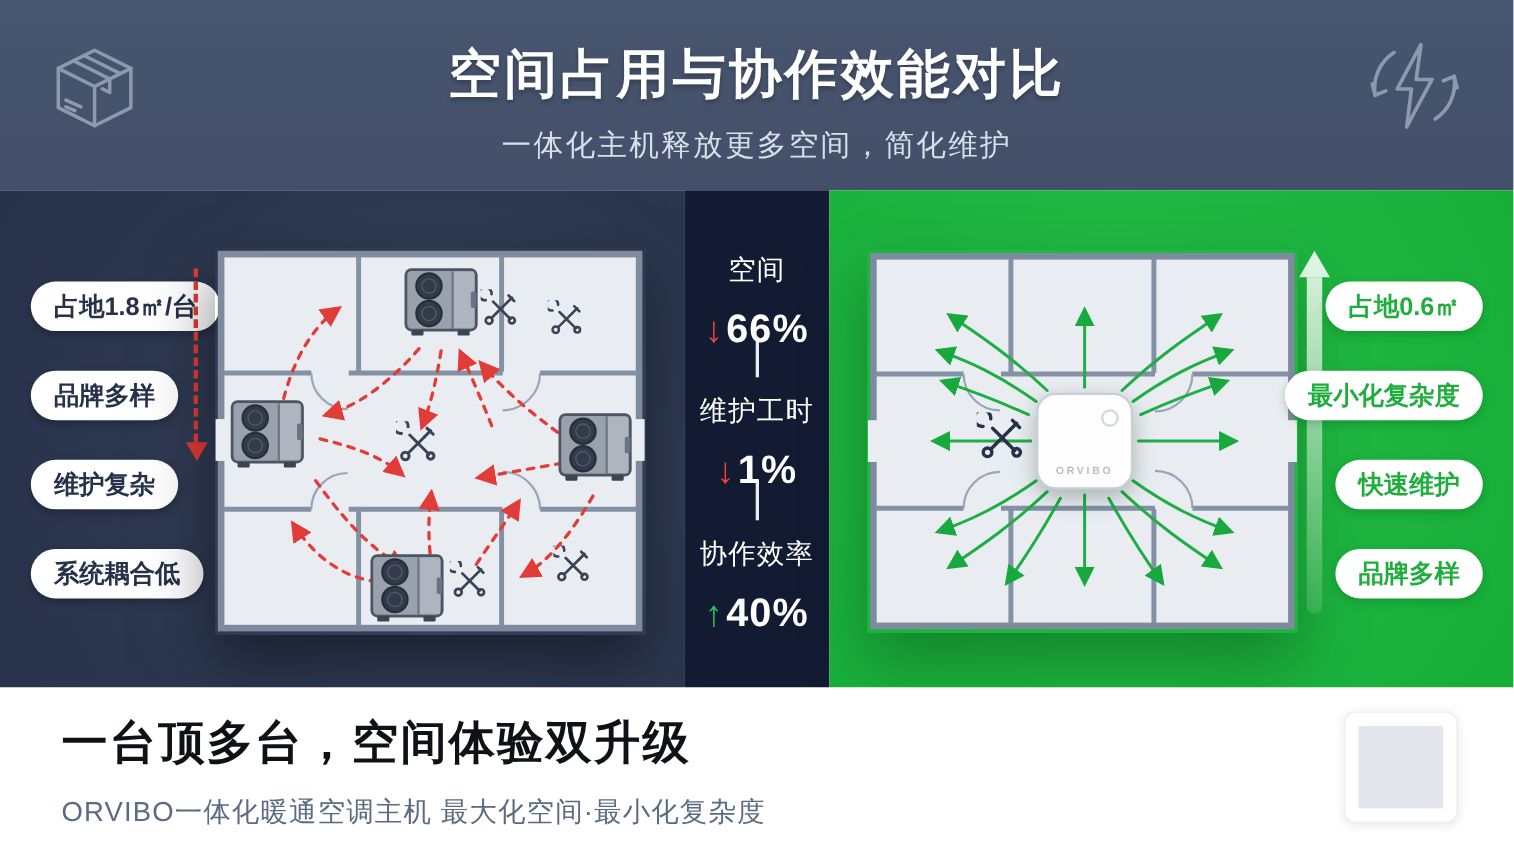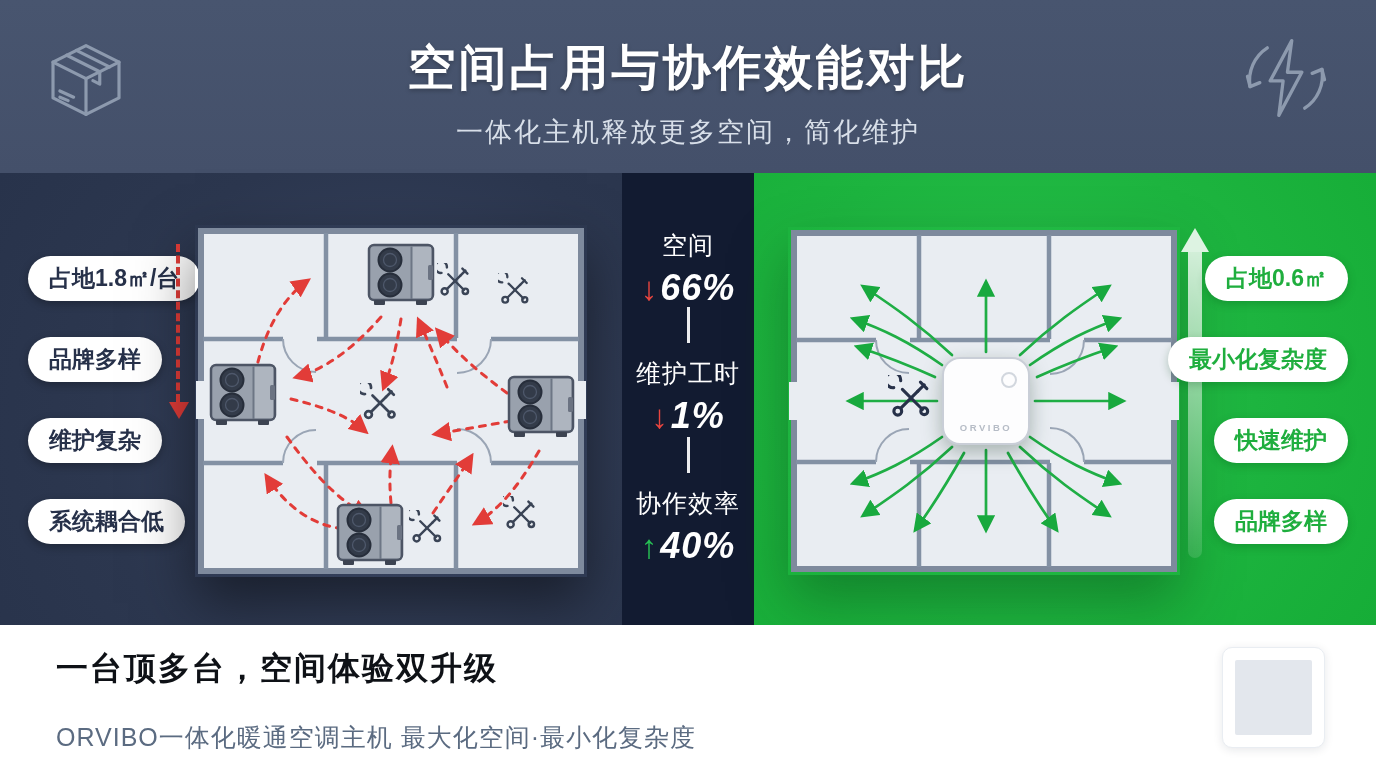--- a/index.html
+++ b/index.html
@@ -47,30 +47,30 @@
   .rise-arrow { position:absolute; left:434px; top:55px; }
   .rise-arrow .head { width:0; height:0; margin-left:-7px;
     border-left:14px solid transparent; border-right:14px solid transparent;
     border-bottom:24px solid rgba(255,255,255,.85); }
   .rise-arrow .bar { width:14px; height:306px; border-radius:0 0 7px 7px;
     background:linear-gradient(180deg, rgba(255,255,255,.8) 0%, rgba(255,255,255,.12) 100%); }
 
   
   .stat { position:absolute; left:0; width:132px; text-align:center; }
   .stat-label { font-size:25px; font-weight:400; color:#ffffff; letter-spacing:1px; }
-  .stat-value { margin-top:5px; font-size:36px; font-weight:800; color:#ffffff; letter-spacing:1px;font-style:italic; }
+  .stat-value { margin-top:16px; font-size:36px; font-weight:800; color:#ffffff; letter-spacing:1px; }
   .stat-value .arr { font-size:33px; font-weight:700; margin-right:2px; }
   .arr.down { color:#e8453f; }
   .arr.up   { color:#27c355; }
   .stat-divider { position:absolute; left:50%; margin-left:-1.5px; width:3px; height:36px;
     background:#ffffff; opacity:.92; }
 
   
   .footer { position:absolute; left:0; top:625px; width:1376px; height:143px; background:#ffffff; }
-  .footer-headline { position:absolute; left:56px; top:22px; font-size:32px; font-weight:800;
+  .footer-headline { position:absolute; left:56px; top:22px; font-size:42px; font-weight:800;
     color:#0e1116; letter-spacing:2px; }
   .footer-subheadline { position:absolute; left:56px; top:96px; font-size:25px; font-weight:500;
     color:#5b6b81; letter-spacing:1px; }
   .product-thumb { position:absolute; right:51px; top:22px; width:103px; height:101px;
     background:#ffffff; border:1px solid #e9edf2; border-radius:10px;
     box-shadow:0 2px 10px rgba(20,30,50,.10); }
   .product-thumb .inner { position:absolute; left:12px; top:12px; right:12px; bottom:12px;
     background:#e3e7ed; border-radius:2px; }
 
   svg text { font-family:"Liberation Sans","DejaVu Sans",sans-serif; }

